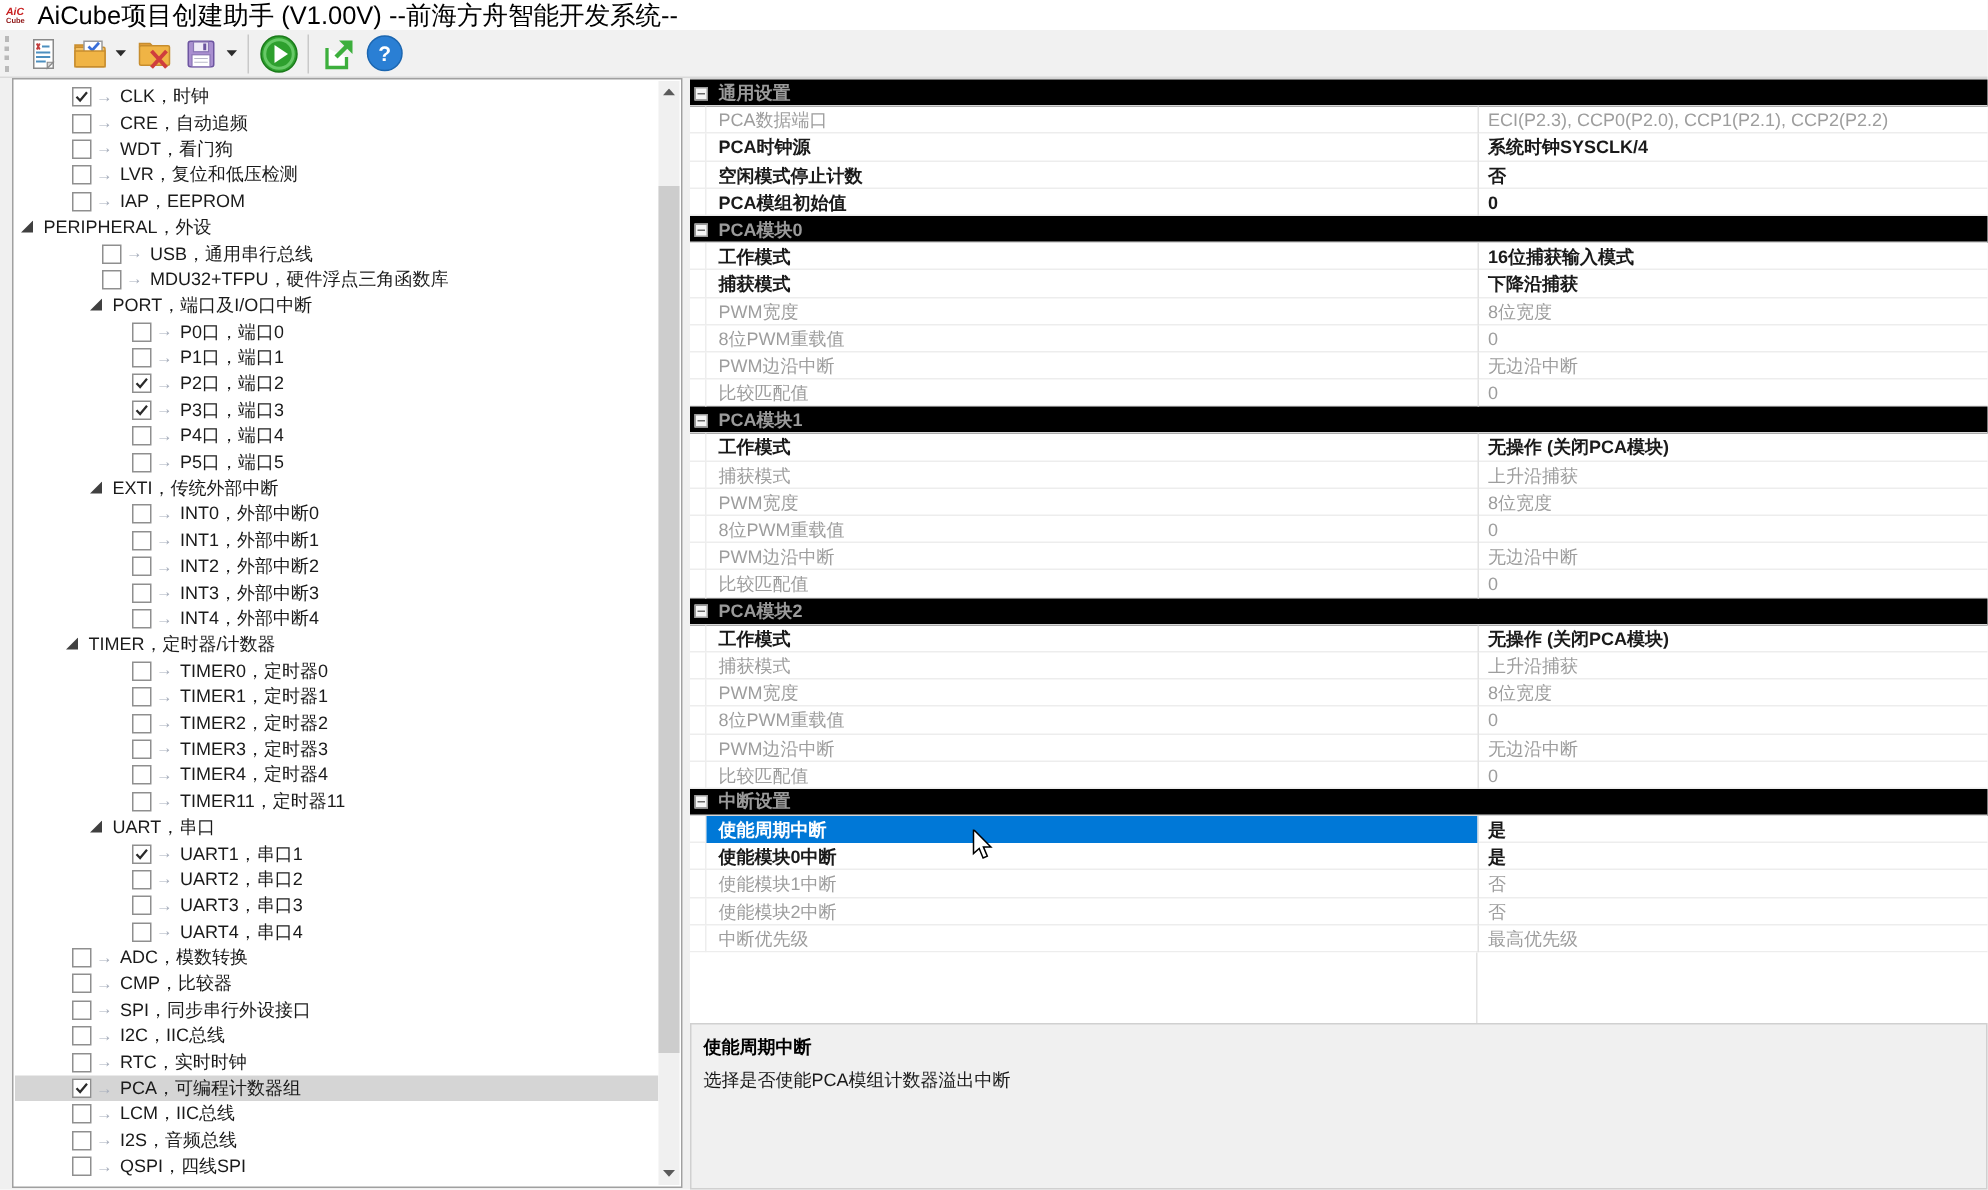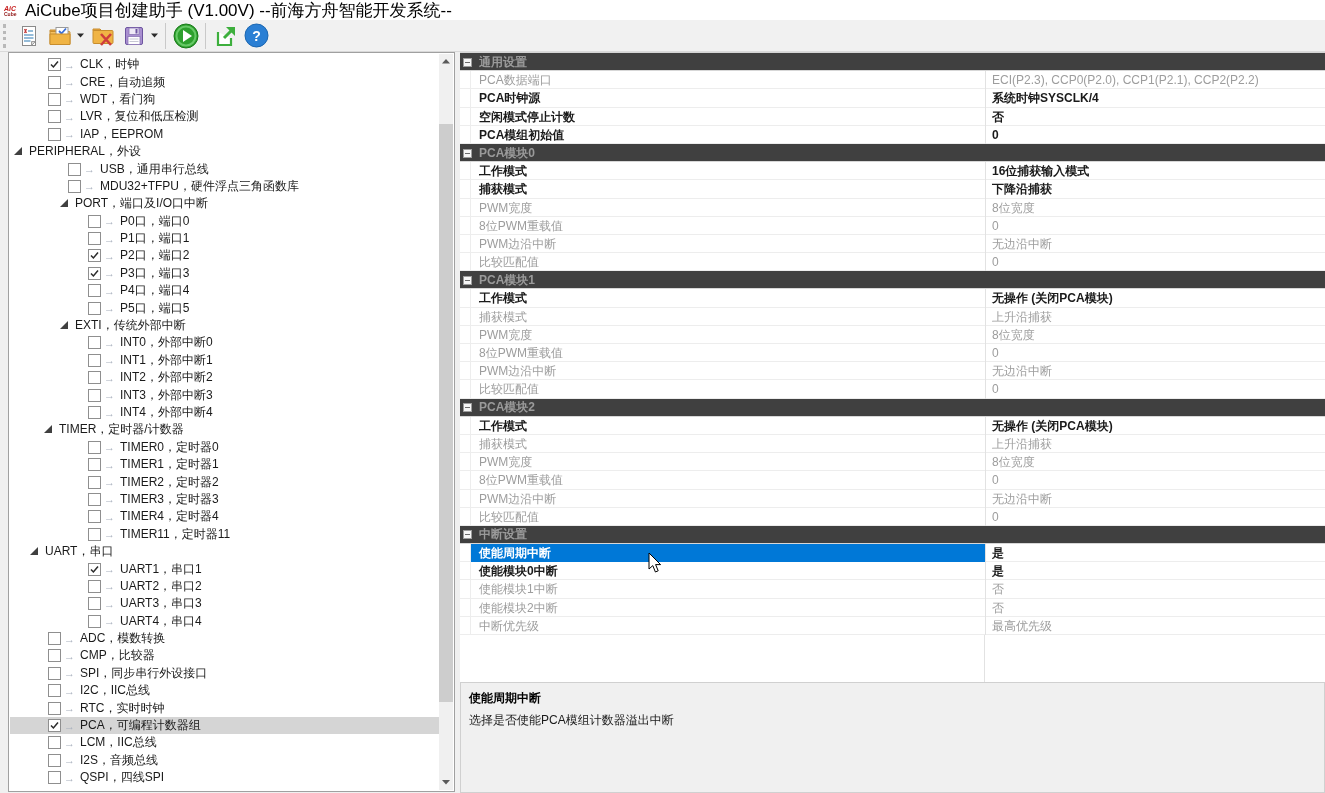--- a/index.html
+++ b/index.html
@@ -32,21 +32,21 @@
   .arrow{color:#a9b0bd;font-size:11px;margin:0 5px 0 3px;flex:0 0 auto;}
   .tri{width:9px;height:9px;flex:0 0 auto;margin-right:6px;display:flex;}
   .lbl{overflow:hidden;}
   
   .v-scroll{position:absolute;top:1px;right:1px;width:14px;bottom:1px;background:#f0f0f0;}
   .sc-btn{position:absolute;left:0;width:14px;height:15px;display:flex;align-items:center;justify-content:center;}
   .sc-up{top:0;} .sc-down{bottom:0;}
   .sc-thumb{position:absolute;left:0;width:14px;top:70px;height:578px;background:#cdcdcd;}
   
   .prop-panel{position:absolute;left:460px;top:52px;width:865px;height:741px;background:#fff;border-top:1px solid #d5d5d5;box-sizing:border-box;}
-  .g-head{height:18.2px;background:#404040;display:flex;align-items:center;color:#9a9a9a;font-weight:bold;box-shadow:inset 0 -1px #d7d7d7;}
+  .g-head{height:18.2px;background:#000000;display:flex;align-items:center;color:#9a9a9a;font-weight:bold;box-shadow:inset 0 -1px #d7d7d7;}
   .g-minus{width:9px;height:9px;box-sizing:border-box;border:1px solid #9c9c9c;background:#f6f6f6;margin:0 7px 0 3px;position:relative;flex:0 0 auto;}
   .g-minus::before{content:"";position:absolute;left:1px;right:1px;top:3px;height:1px;background:#6b6b6b;}
   .g-row{display:flex;height:18.2px;box-shadow:inset 0 -1px #ededed;}
   .g-gut{width:10px;border-right:1px solid #ededed;flex:0 0 auto;}
   .g-label{width:514px;box-sizing:border-box;padding-left:8px;line-height:18.2px;white-space:nowrap;overflow:hidden;flex:0 0 auto;}
   .g-value{flex:1;border-left:1px solid #e2e2e2;padding-left:6px;line-height:18.2px;white-space:nowrap;overflow:hidden;}
   .g-row.enabled{color:#1a1a1a;font-weight:bold;justify-content:center;}
   .g-row.disabled{color:#9d9d9d;font-weight:normal;}
   .g-row.rowsel .g-label{background:#0078d7;color:#fff;}
   .grid-filler{position:absolute;left:0;right:0;top:582.4px;bottom:111px;background:#fff;}
@@ -315,21 +315,21 @@
       <div class="tree-row" style="padding-left: 78px;">
         <div class="cb"></div>
         <div class="arrow">→</div>
         <div class="lbl">TIMER4，定时器4</div>
       </div>
       <div class="tree-row" style="padding-left: 78px;">
         <div class="cb"></div>
         <div class="arrow">→</div>
         <div class="lbl">TIMER11，定时器11</div>
       </div>
-      <div class="tree-row" style="padding-left: 20px;">
+      <div class="tree-row" style="padding-left: 50px;">
         <div class="tri">
           <svg width="9" height="9">
             <polygon points="8,0 8,8 0,8" fill="#404040"></polygon>
           </svg>
         </div>
         <div class="lbl" style="margin-left: 0px;">UART，串口</div>
       </div>
       <div class="tree-row" style="padding-left: 78px;">
         <div class="cb">
           <svg width="11" height="11">

